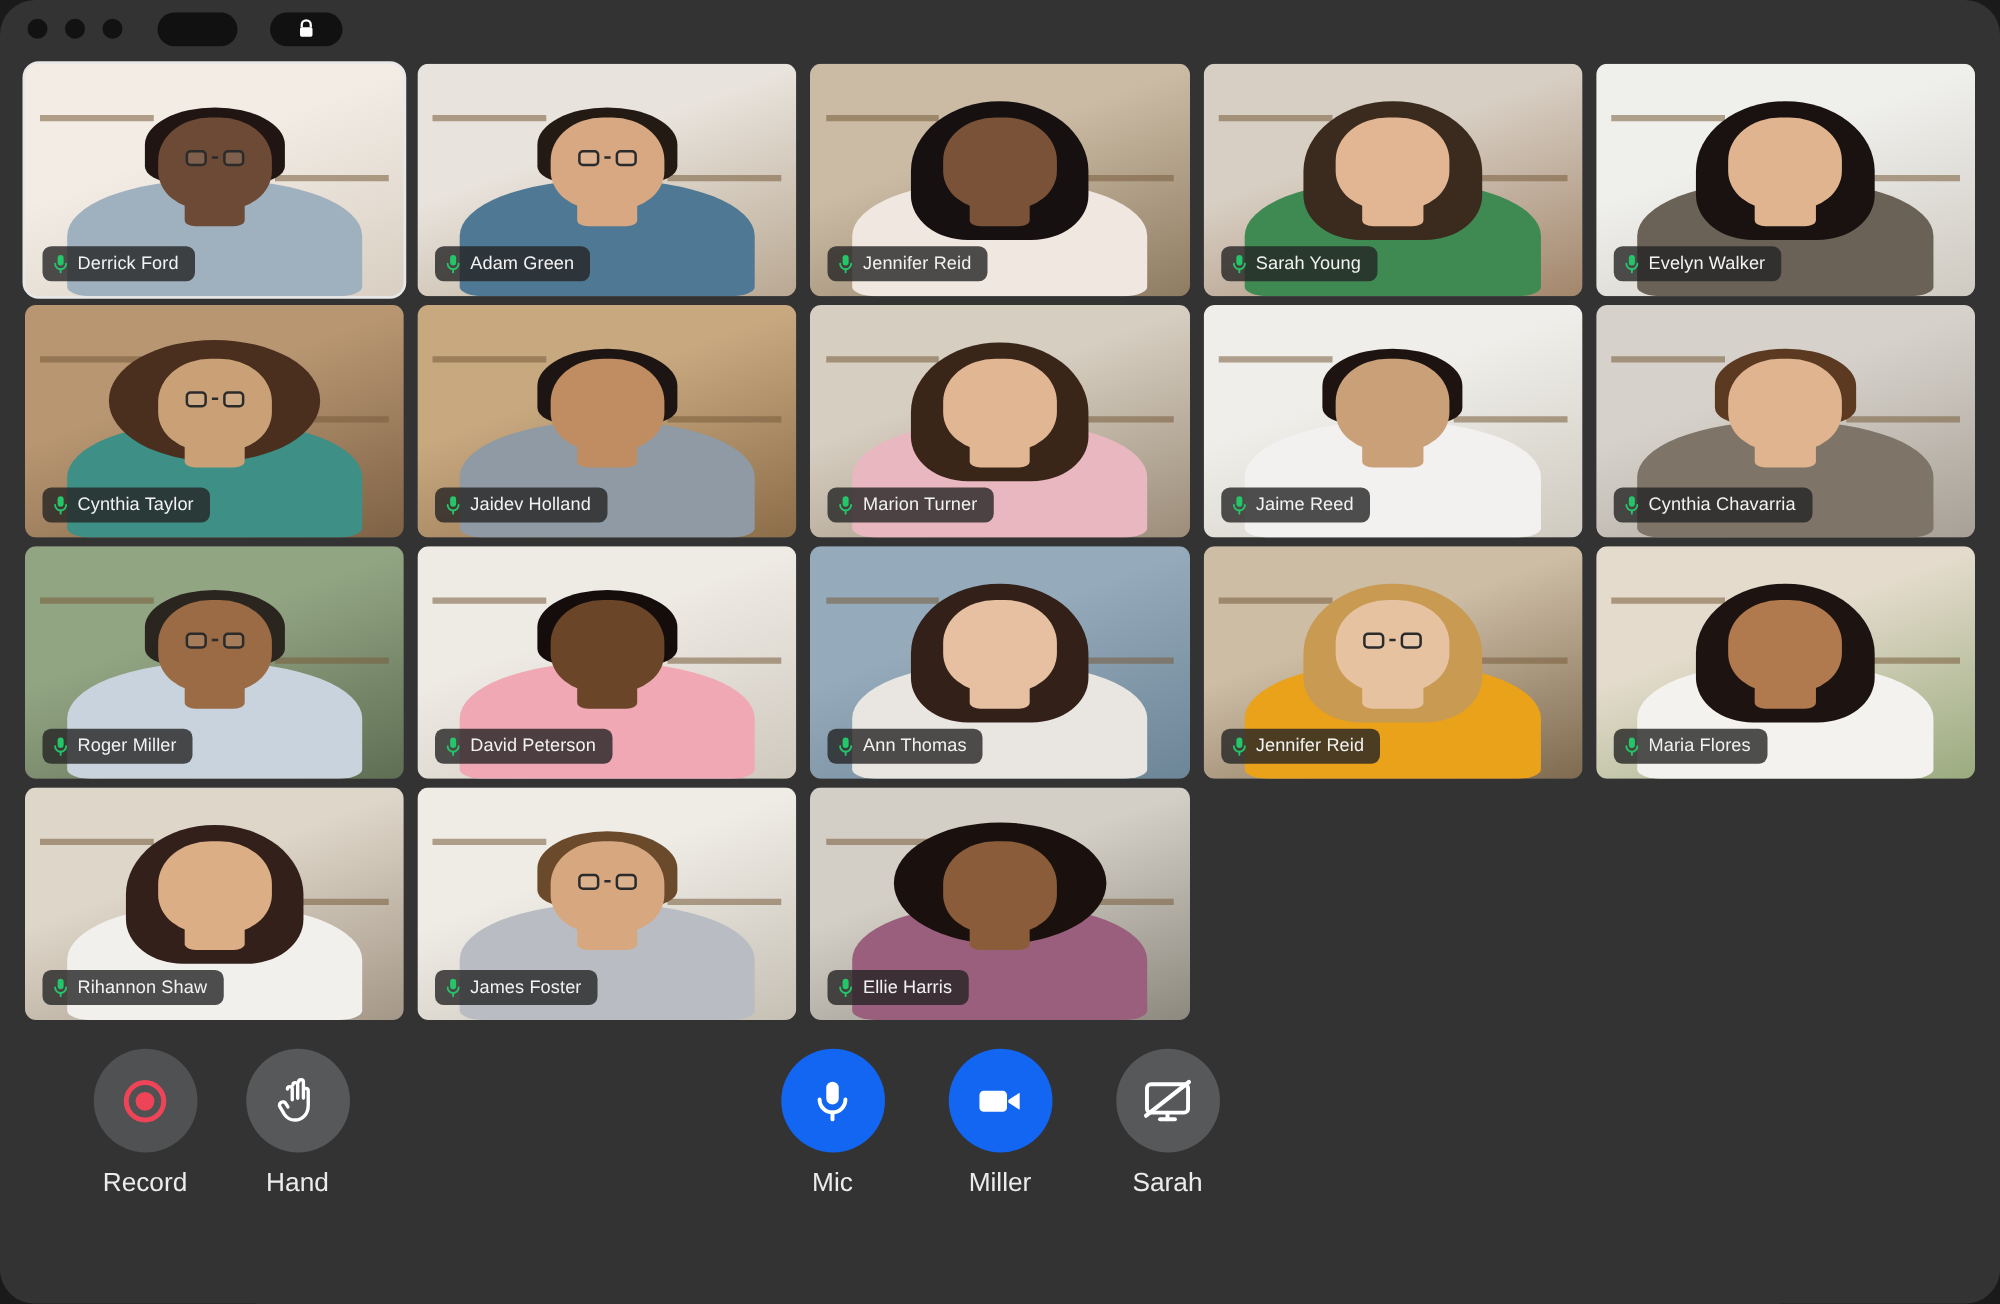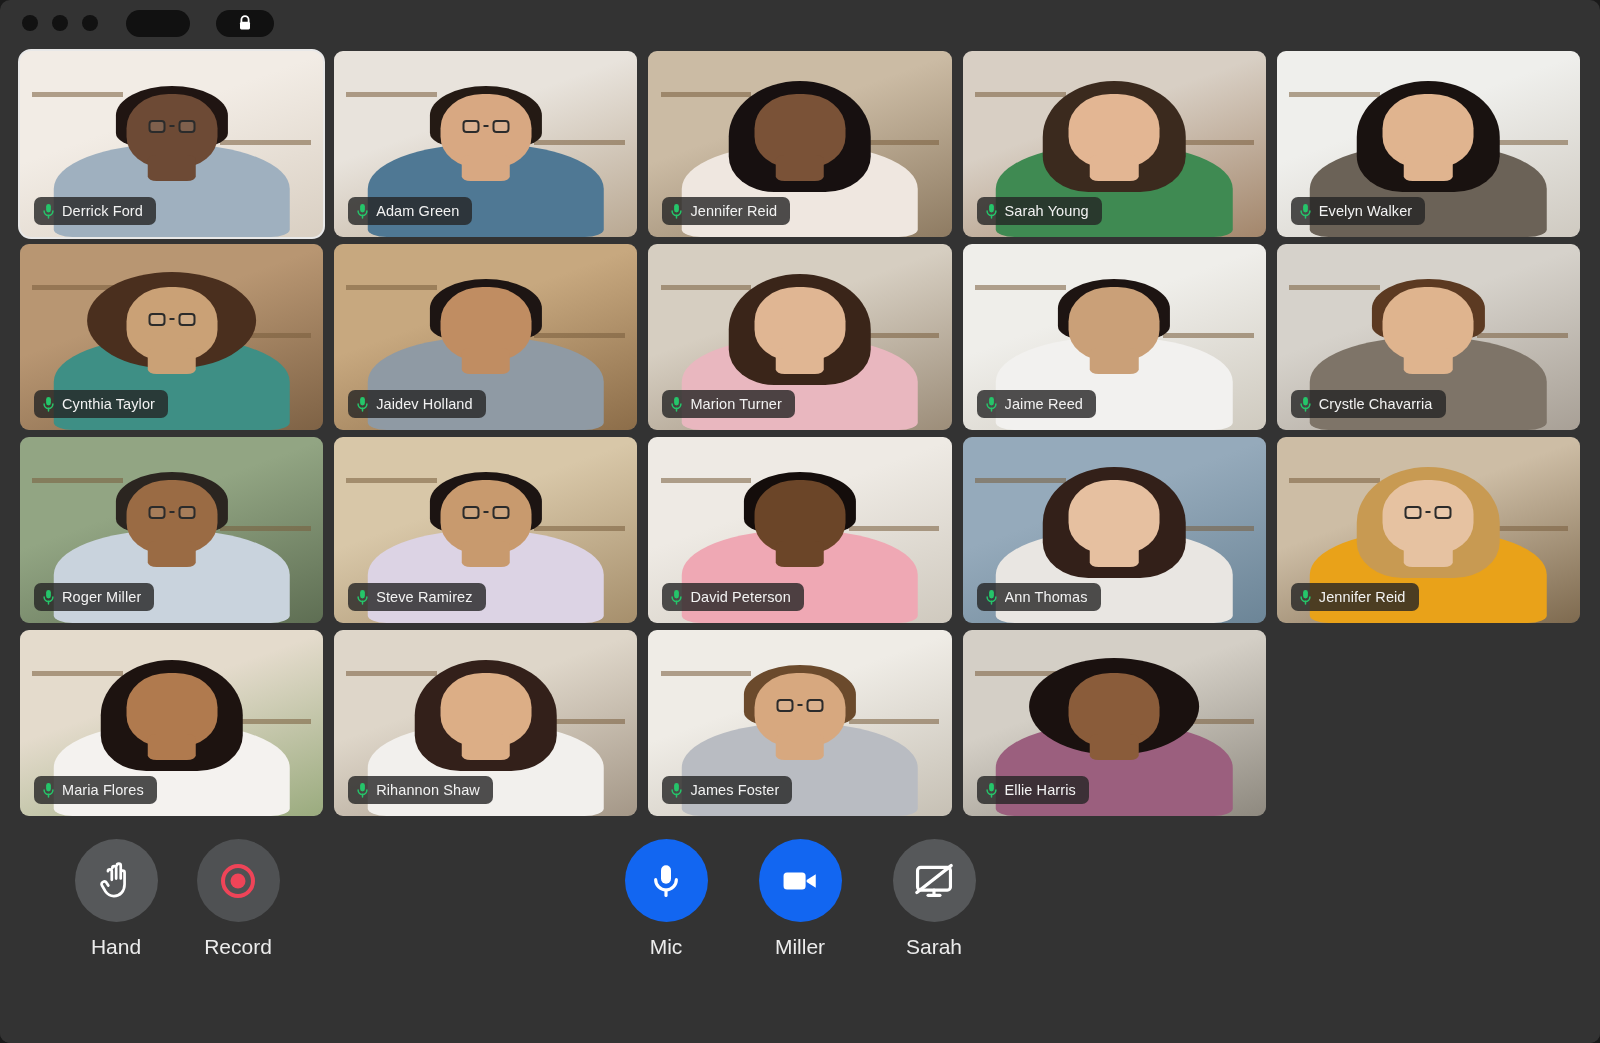--- a/index.html
+++ b/index.html
@@ -10,21 +10,21 @@
     overflow: hidden;
     background: #1a1a1a;
     font-family: "Liberation Sans", sans-serif;
   }
 
   .app-window {
     position: relative;
     width: 1600px;
     height: 1043px;
     background: #333333;
-    border-radius: 10px;
+    border-radius: 28px;
     overflow: hidden;
   }
 
   
   .titlebar {
     position: absolute;
     top: 0; left: 0;
     width: 100%;
     height: 46px;
     display: flex;
@@ -445,21 +445,21 @@
           <div class="hair" style="background: rgb(92, 58, 34); width: 37%; height: 32%; top: 19%; border-radius: 50% 50% 22% 22%;"></div>
           <div class="head" style="background: rgb(223, 180, 142); width: 30%; height: 40%; top: 23%;"></div>
           <div class="person" style="background: rgb(223, 180, 142); width: 16%; height: 14%; top: 56%; border-radius: 18%;"></div>
         </div>
         <div class="name-badge">
           <svg class="mic-dot" viewBox="0 0 11 16">
             <rect x="3.1" y="1" width="4.8" height="8.4" rx="2.4" fill="#25c56a"></rect>
             <path d="M1.1 8a4.4 4.4 0 008.8 0" fill="none" stroke="#25c56a" stroke-width="1.5" stroke-linecap="round"></path>
             <path d="M5.5 12.3v2.6" stroke="#25c56a" stroke-width="1.5" stroke-linecap="round"></path>
           </svg>
-          <span class="name-text">Crystle Chavarria</span>
+          <span class="name-text">Cynthia Chavarria</span>
         </div>
       </div>
       <div class="tile">
         <div class="vid">
           <div class="room" style="background: linear-gradient(160deg, rgb(146, 165, 131) 0%, rgb(146, 165, 131) 38%, rgb(94, 110, 83) 100%);">
             <div class="shelf" style="left: 4%; top: 22%; width: 30%; height: 5px;"></div>
             <div class="shelf" style="left: 66%; top: 48%; width: 30%; height: 5px;"></div>
           </div>
           <div class="torso" style="background: rgb(201, 211, 221); width: 78%; height: 50%; bottom: 0px;"></div>
           <div class="hair" style="background: rgb(43, 37, 32); width: 37%; height: 32%; top: 19%; border-radius: 50% 50% 22% 22%;"></div>
@@ -475,45 +475,20 @@
           <svg class="mic-dot" viewBox="0 0 11 16">
             <rect x="3.1" y="1" width="4.8" height="8.4" rx="2.4" fill="#25c56a"></rect>
             <path d="M1.1 8a4.4 4.4 0 008.8 0" fill="none" stroke="#25c56a" stroke-width="1.5" stroke-linecap="round"></path>
             <path d="M5.5 12.3v2.6" stroke="#25c56a" stroke-width="1.5" stroke-linecap="round"></path>
           </svg>
           <span class="name-text">Roger Miller</span>
         </div>
       </div>
       <div class="tile">
         <div class="vid">
-          <div class="room" style="background: linear-gradient(160deg, rgb(216, 199, 168) 0%, rgb(216, 199, 168) 38%, rgb(166, 143, 108) 100%);">
-            <div class="shelf" style="left: 4%; top: 22%; width: 30%; height: 5px;"></div>
-            <div class="shelf" style="left: 66%; top: 48%; width: 30%; height: 5px;"></div>
-          </div>
-          <div class="torso" style="background: rgb(220, 211, 228); width: 78%; height: 50%; bottom: 0px;"></div>
-          <div class="hair" style="background: rgb(28, 20, 18); width: 37%; height: 32%; top: 19%; border-radius: 50% 50% 22% 22%;"></div>
-          <div class="head" style="background: rgb(200, 154, 110); width: 30%; height: 40%; top: 23%;"></div>
-          <div class="person" style="background: rgb(200, 154, 110); width: 16%; height: 14%; top: 56%; border-radius: 18%;"></div>
-          <div class="glasses" style="top: 37%;">
-            <span class="lens"></span>
-            <span class="bridge"></span>
-            <span class="lens"></span>
-          </div>
-        </div>
-        <div class="name-badge">
-          <svg class="mic-dot" viewBox="0 0 11 16">
-            <rect x="3.1" y="1" width="4.8" height="8.4" rx="2.4" fill="#25c56a"></rect>
-            <path d="M1.1 8a4.4 4.4 0 008.8 0" fill="none" stroke="#25c56a" stroke-width="1.5" stroke-linecap="round"></path>
-            <path d="M5.5 12.3v2.6" stroke="#25c56a" stroke-width="1.5" stroke-linecap="round"></path>
-          </svg>
-          <span class="name-text">Steve Ramirez</span>
-        </div>
-      </div>
-      <div class="tile">
-        <div class="vid">
           <div class="room" style="background: linear-gradient(160deg, rgb(238, 234, 228) 0%, rgb(238, 234, 228) 38%, rgb(207, 201, 190) 100%);">
             <div class="shelf" style="left: 4%; top: 22%; width: 30%; height: 5px;"></div>
             <div class="shelf" style="left: 66%; top: 48%; width: 30%; height: 5px;"></div>
           </div>
           <div class="torso" style="background: rgb(239, 168, 180); width: 78%; height: 50%; bottom: 0px;"></div>
           <div class="hair" style="background: rgb(20, 13, 11); width: 37%; height: 32%; top: 19%; border-radius: 50% 50% 22% 22%;"></div>
           <div class="head" style="background: rgb(107, 69, 40); width: 30%; height: 40%; top: 23%;"></div>
           <div class="person" style="background: rgb(107, 69, 40); width: 16%; height: 14%; top: 56%; border-radius: 18%;"></div>
         </div>
         <div class="name-badge">
@@ -654,36 +629,36 @@
           </svg>
           <span class="name-text">Ellie Harris</span>
         </div>
       </div>
     </div>
 
   <div class="control-bar">
     <div class="ctrl-left">
 
       <div class="ctrl">
-        <div class="ctrl-circle gray">
-          <svg class="ctrl-icon" width="42" height="42" viewBox="0 0 24 24">
-            <path d="M12.5 3.2a1.1 1.1 0 012.2 0v7.3M9.9 4.6a1.1 1.1 0 012.2 0v6M7.4 6.4a1.1 1.1 0 012.2 0v4.9M14.7 7.2a1.1 1.1 0 012.2 0v6.6c0 4-2.6 6.8-6.1 6.8-2.3 0-3.7-1-4.8-2.6L4 14.6c-.5-.8-.2-1.7.6-2.1.7-.4 1.6-.2 2 .5l1 1.6" fill="none" stroke="#ffffff" stroke-width="1.55" stroke-linecap="round" stroke-linejoin="round"></path>
-          </svg>
-        </div>
-        <div class="ctrl-label">Hand</div>
-      </div>
-
-      <div class="ctrl">
         <div class="ctrl-circle record">
           <svg class="ctrl-icon" width="46" height="46" viewBox="0 0 46 46">
             <circle cx="23" cy="23" r="15" fill="none" stroke="#ef4458" stroke-width="4"></circle>
             <circle cx="23" cy="23" r="7.5" fill="#ef4458"></circle>
           </svg>
         </div>
         <div class="ctrl-label">Record</div>
+      </div>
+
+      <div class="ctrl">
+        <div class="ctrl-circle gray">
+          <svg class="ctrl-icon" width="42" height="42" viewBox="0 0 24 24">
+            <path d="M12.5 3.2a1.1 1.1 0 012.2 0v7.3M9.9 4.6a1.1 1.1 0 012.2 0v6M7.4 6.4a1.1 1.1 0 012.2 0v4.9M14.7 7.2a1.1 1.1 0 012.2 0v6.6c0 4-2.6 6.8-6.1 6.8-2.3 0-3.7-1-4.8-2.6L4 14.6c-.5-.8-.2-1.7.6-2.1.7-.4 1.6-.2 2 .5l1 1.6" fill="none" stroke="#ffffff" stroke-width="1.55" stroke-linecap="round" stroke-linejoin="round"></path>
+          </svg>
+        </div>
+        <div class="ctrl-label">Hand</div>
       </div>
 
     </div>
 
     <div class="ctrl-center">
 
       <div class="ctrl">
         <div class="ctrl-circle blue">
           <svg class="ctrl-icon" width="40" height="40" viewBox="0 0 24 24">
             <rect x="9" y="2.6" width="6" height="11" rx="3" fill="#fff"></rect>

